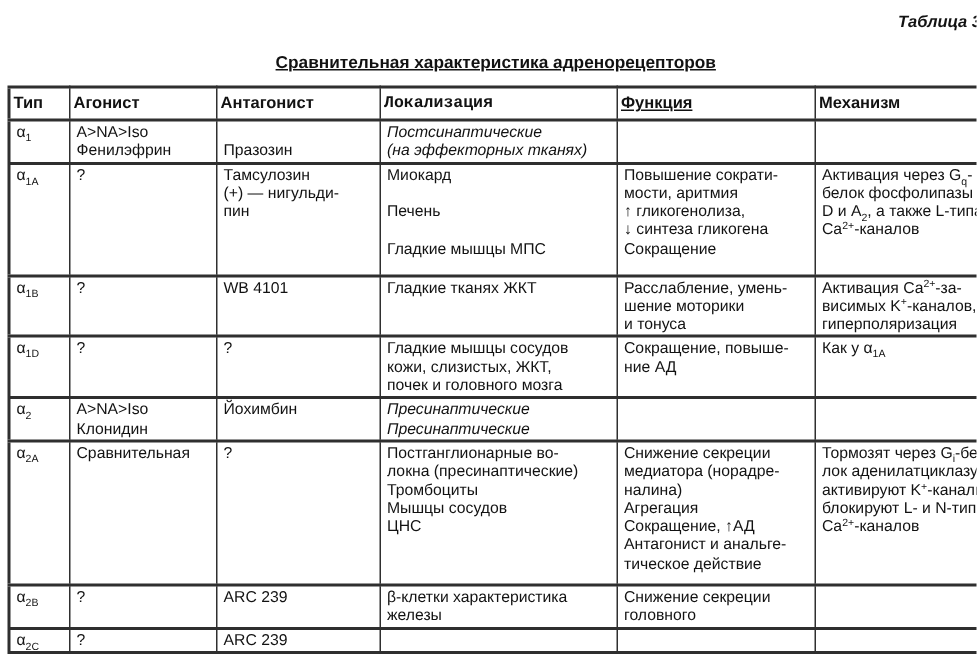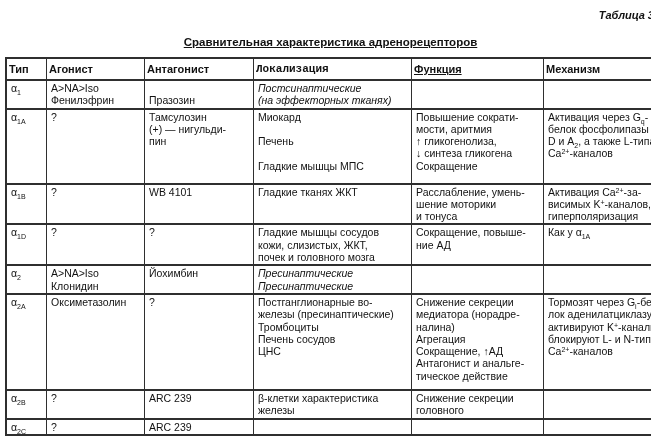--- a/index.html
+++ b/index.html
@@ -164,30 +164,30 @@
           <td class="it">
             <div class="ln">Пресинаптические</div>
             <div class="ln">Пресинаптические</div>
           </td>
           <td></td>
           <td></td>
         </tr>
         <tr style="height: 96px;">
           <td class="type-cell">α<sub>2A</sub></td>
           <td>
-            <div class="ln">Оксиметазолин</div>
+            <div class="ln">Сравнительная</div>
           </td>
           <td>
             <div class="ln">?</div>
           </td>
           <td>
             <div class="ln">Постганглионарные во-</div>
-            <div class="ln">железы (пресинаптические)</div>
+            <div class="ln">локна (пресинаптические)</div>
             <div class="ln">Тромбоциты</div>
-            <div class="ln">Печень сосудов</div>
+            <div class="ln">Мышцы сосудов</div>
             <div class="ln">ЦНС</div>
           </td>
           <td>
             <div class="ln">Снижение секреции</div>
             <div class="ln">медиатора (норадре-</div>
             <div class="ln">налина)</div>
             <div class="ln">Агрегация</div>
             <div class="ln">Сокращение, ↑АД</div>
             <div class="ln">Антагонист и анальге-</div>
             <div class="ln">тическое действие</div>

